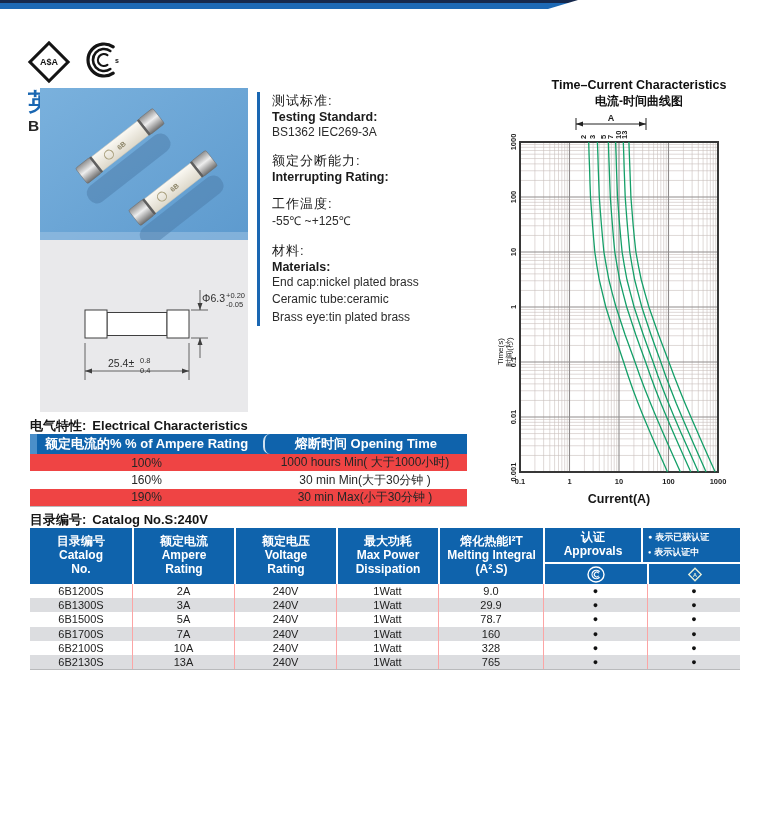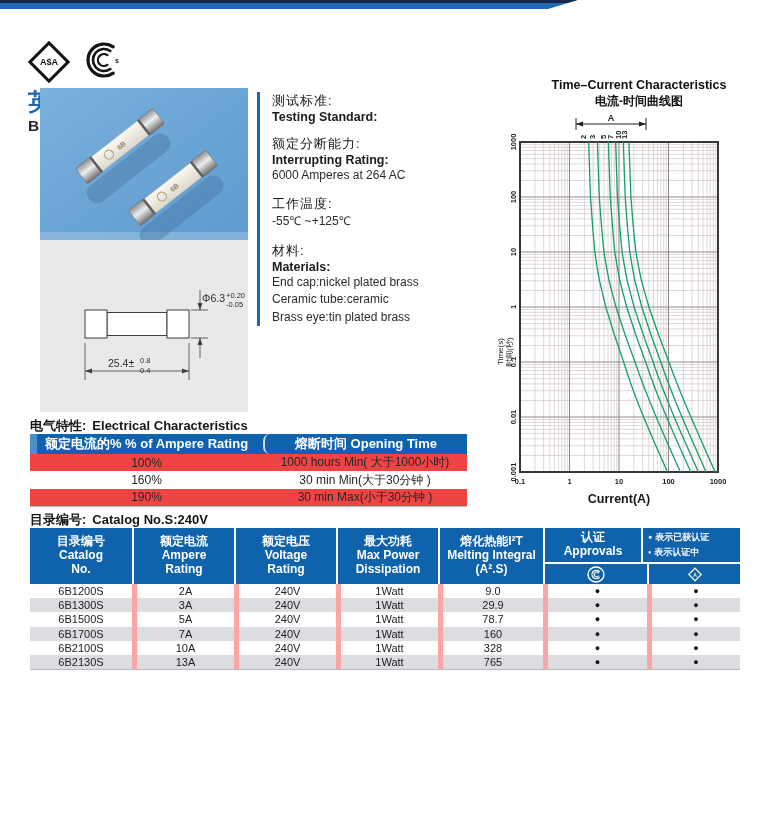--- a/index.html
+++ b/index.html
@@ -78,21 +78,21 @@
                  padding-left:5px; color:#fff; font-size:9px; font-weight:bold; gap:2px; }
   .appr-legend .dot { font-size:7px; margin-right:3px; vertical-align:1px; }
   .appr-legend .row2 .dot { font-size:5.5px; }
   .appr-logos { flex:1; display:flex; background:#0f63ac; }
   .appr-logo-cell { display:flex; align-items:center; justify-content:center; }
   .appr-logo-cell.ccc { width:104px; border-right:2px solid #fff; }
   .appr-logo-cell.asta { width:91px; }
   .cat-row { display:grid; grid-template-columns:102px 102px 102px 102px 105px 104px 93px;
              height:14.2px; font-size:11px; color:#222; }
   .cat-row > div { display:flex; align-items:center; justify-content:center; height:100%;
-                   border-left:5px solid #fca5a5; }
+                   border-left:1px solid #fca5a5; }
   .cat-row > div:first-child { border-left:none; }
   .cat-row.stripe { background:#dcdde0; }
   .cat-row .dot { font-size:9px; color:#111; }
 </style>
 </head>
 <body>
 
 <div class="page">
 
   <div class="topbar"></div>
@@ -183,25 +183,25 @@
       <text x="68" y="127" font-size="10.5" fill="#2e2e2e">25.4±</text>
       <text x="100" y="123" font-size="7.5" fill="#2e2e2e">0.8</text>
       <text x="100" y="132.5" font-size="7.5" fill="#2e2e2e">0.4</text>
     </svg>
   </div>
 
   <div class="specs" id="specs">
       <div class="spec">
         <div class="zh">测试标准:</div>
         <div class="en">Testing Standard:</div>
+        <div class="line">BS1362  IEC269-3A</div>
       </div>
       <div class="spec">
         <div class="zh">额定分断能力:</div>
         <div class="en">Interrupting  Rating:</div>
-        <div class="line">6000 Amperes at 264 AC</div>
       </div>
       <div class="spec">
         <div class="zh">工作温度:</div>
         <div class="line">-55℃ ~+125℃</div>
       </div>
       <div class="spec">
         <div class="zh">材料:</div>
         <div class="en">Materials:</div>
         <div class="line">End cap:nickel plated brass</div>
         <div class="line">Ceramic tube:ceramic</div>

